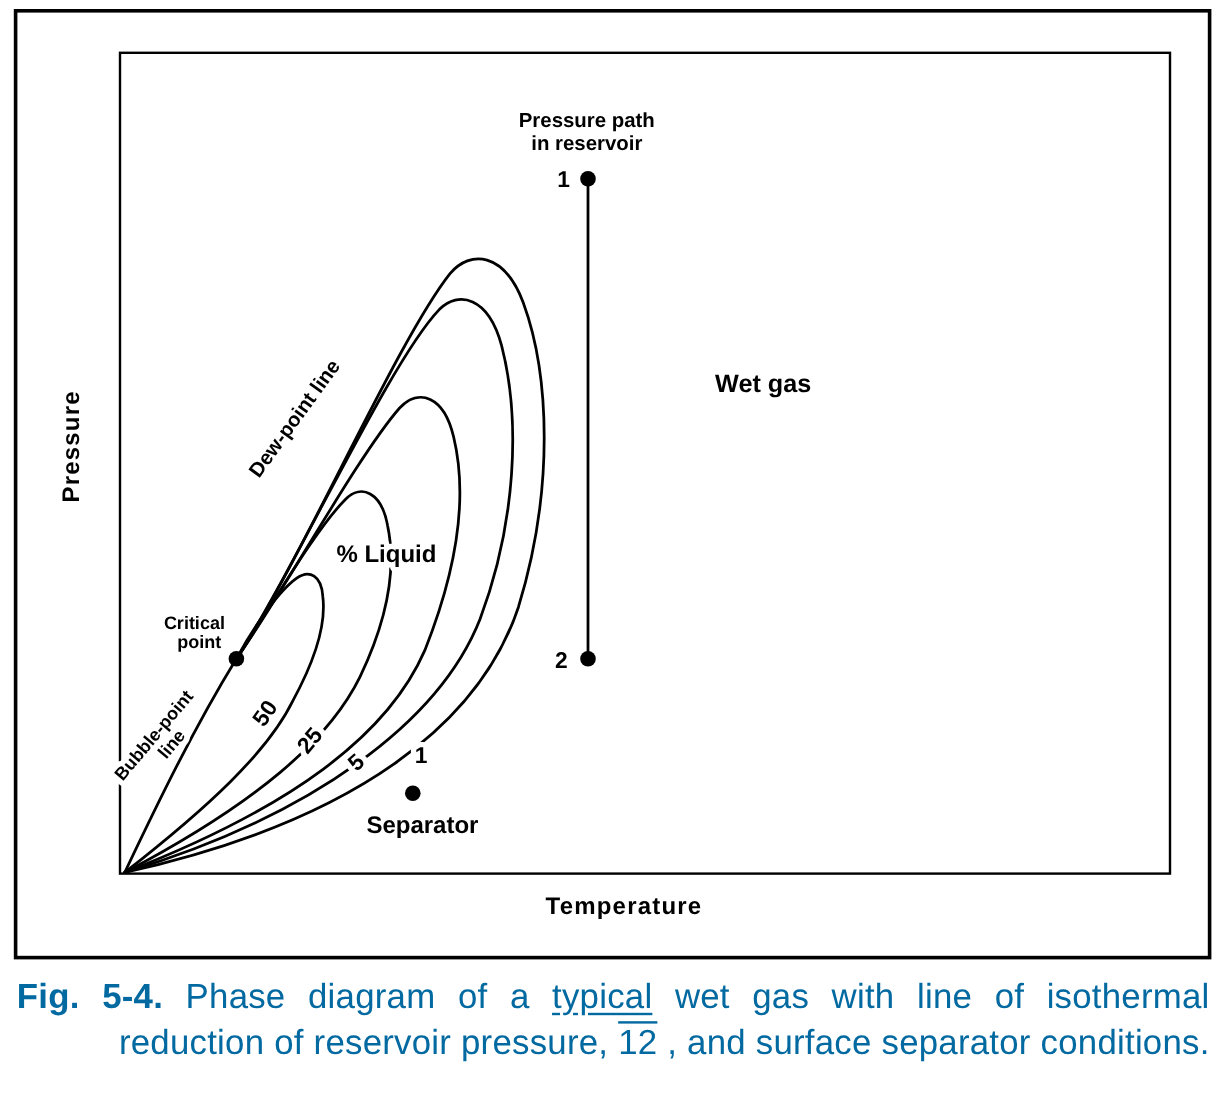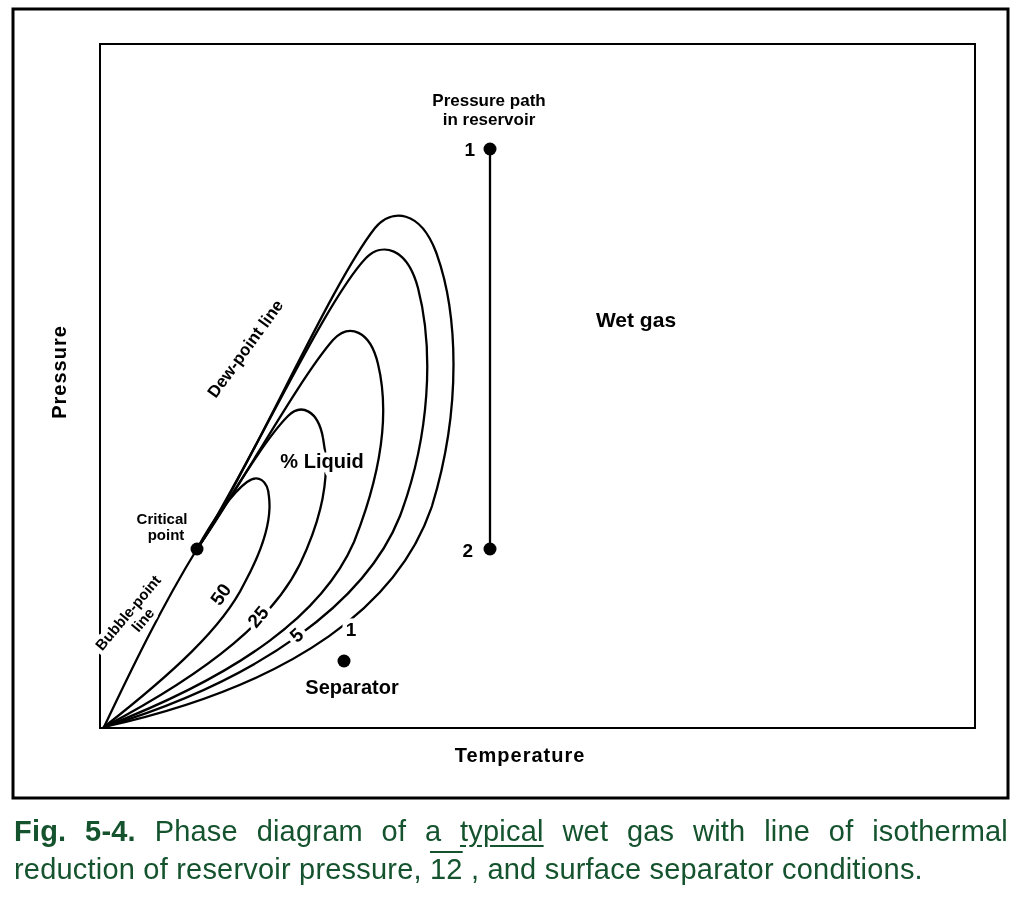--- a/index.html
+++ b/index.html
@@ -29,25 +29,25 @@
     stroke-linecap: round;
   }
   .frame { fill: none; stroke: #000; }
   .caption {
     position: absolute;
     left: 14px;
     top: 812px;
     width: 994px;
     font-size: 29px;
     line-height: 38px;
-    color: #14532d;
+    color: #0369a1;
     letter-spacing: 0.2px;
   }
   .cap-line1 { text-align: justify; text-align-last: justify; }
-  .cap-line2 { text-align: left; }
+  .cap-line2 { text-align: right; margin-left: 47px; }
   .cap-bold { font-weight: bold; }
   .cap-underline { text-decoration: underline; text-underline-offset: 4px; }
   .cap-overline { text-decoration: overline; }
 </style>
 </head>
 <body>
 
 <div id="page">
 
   <svg width="1022" height="806" viewBox="0 0 1022 806">

